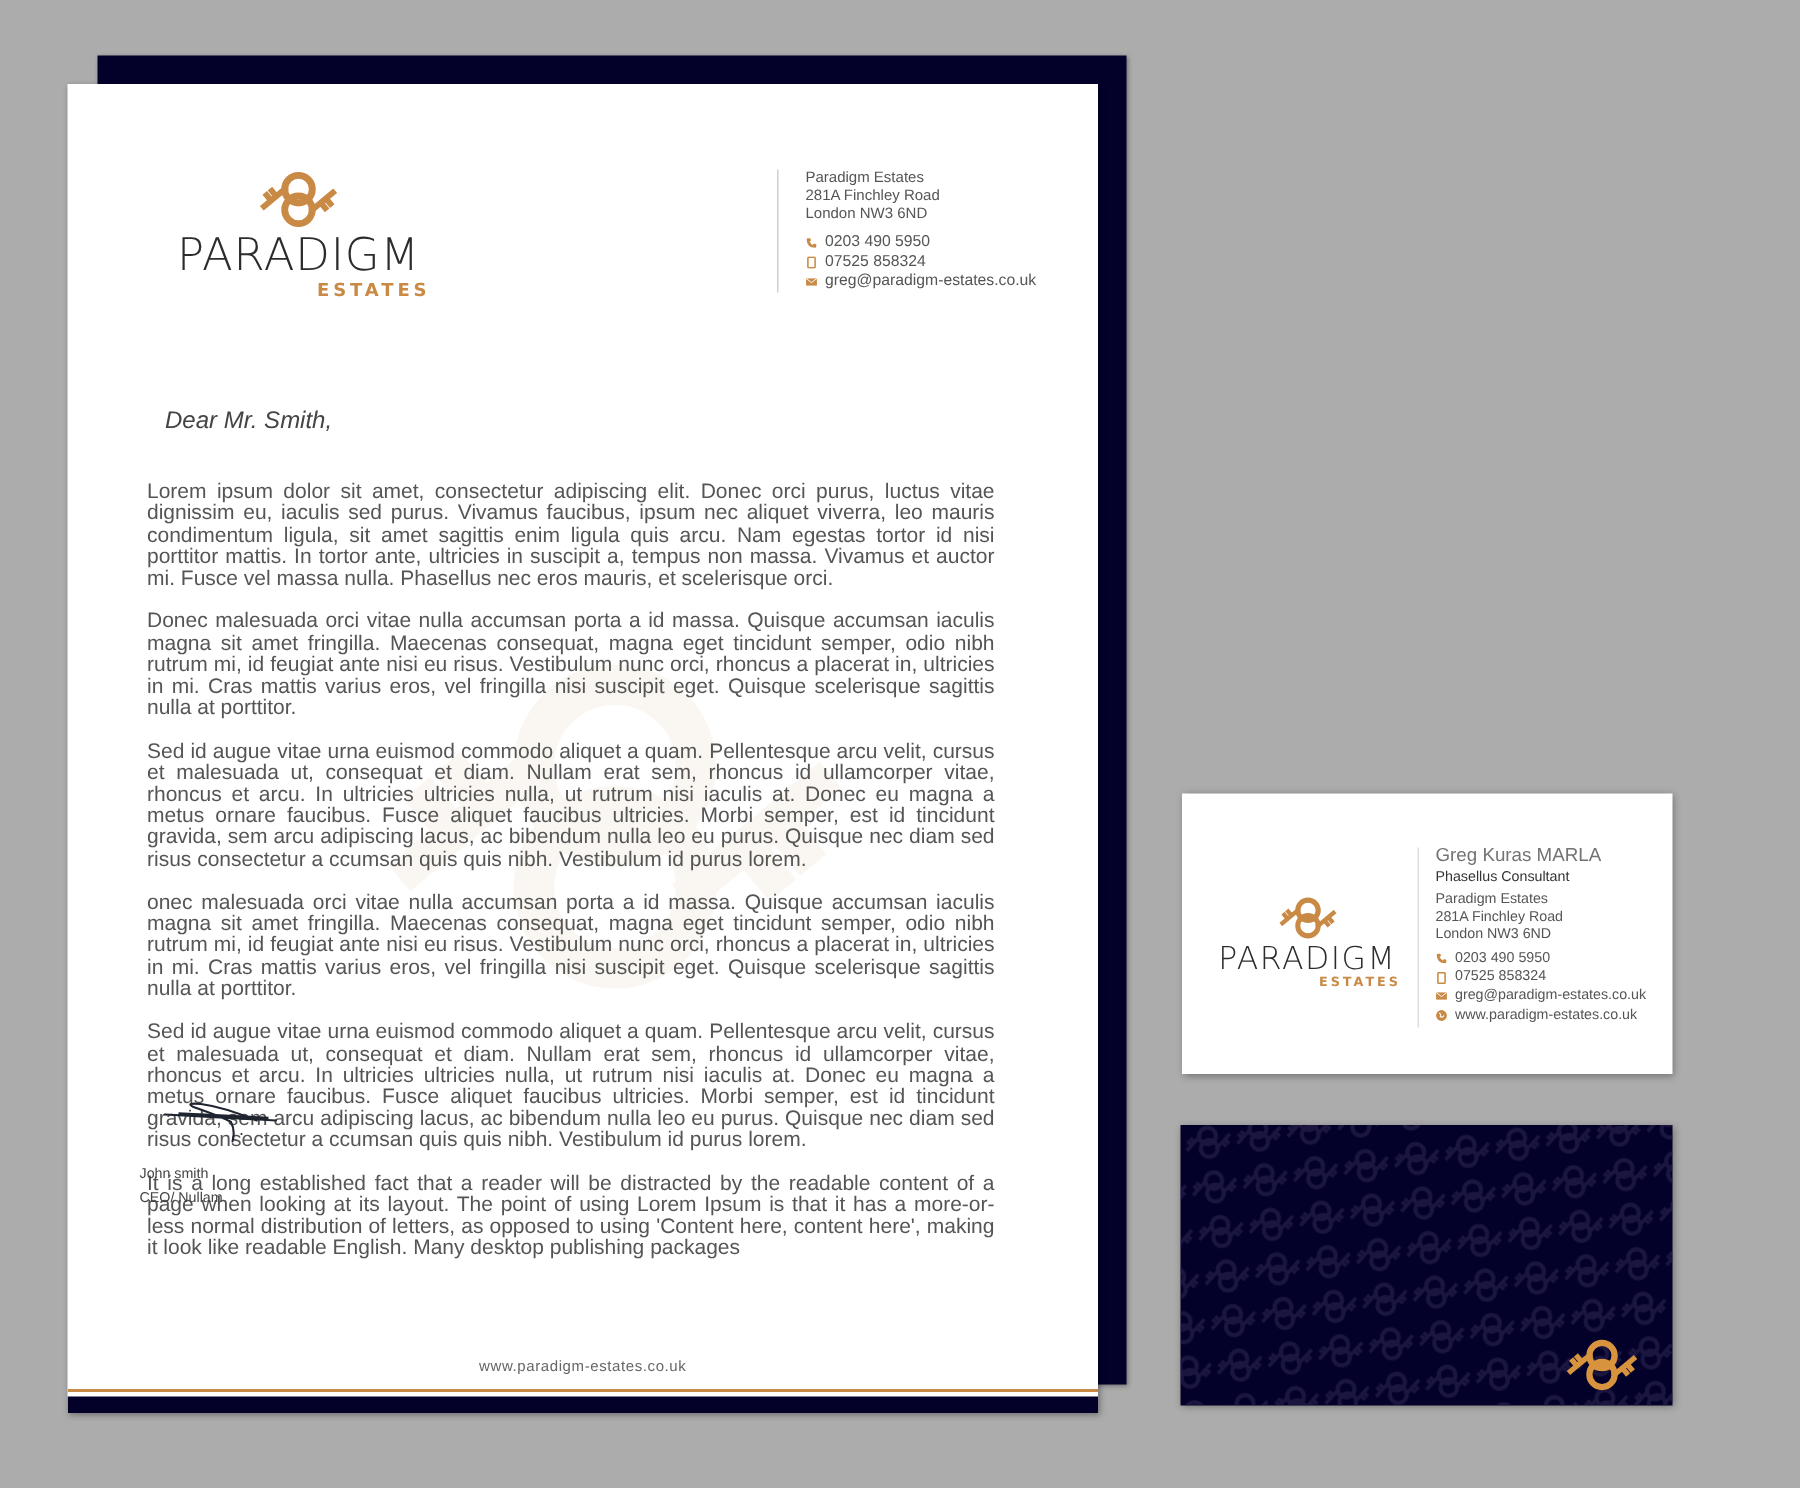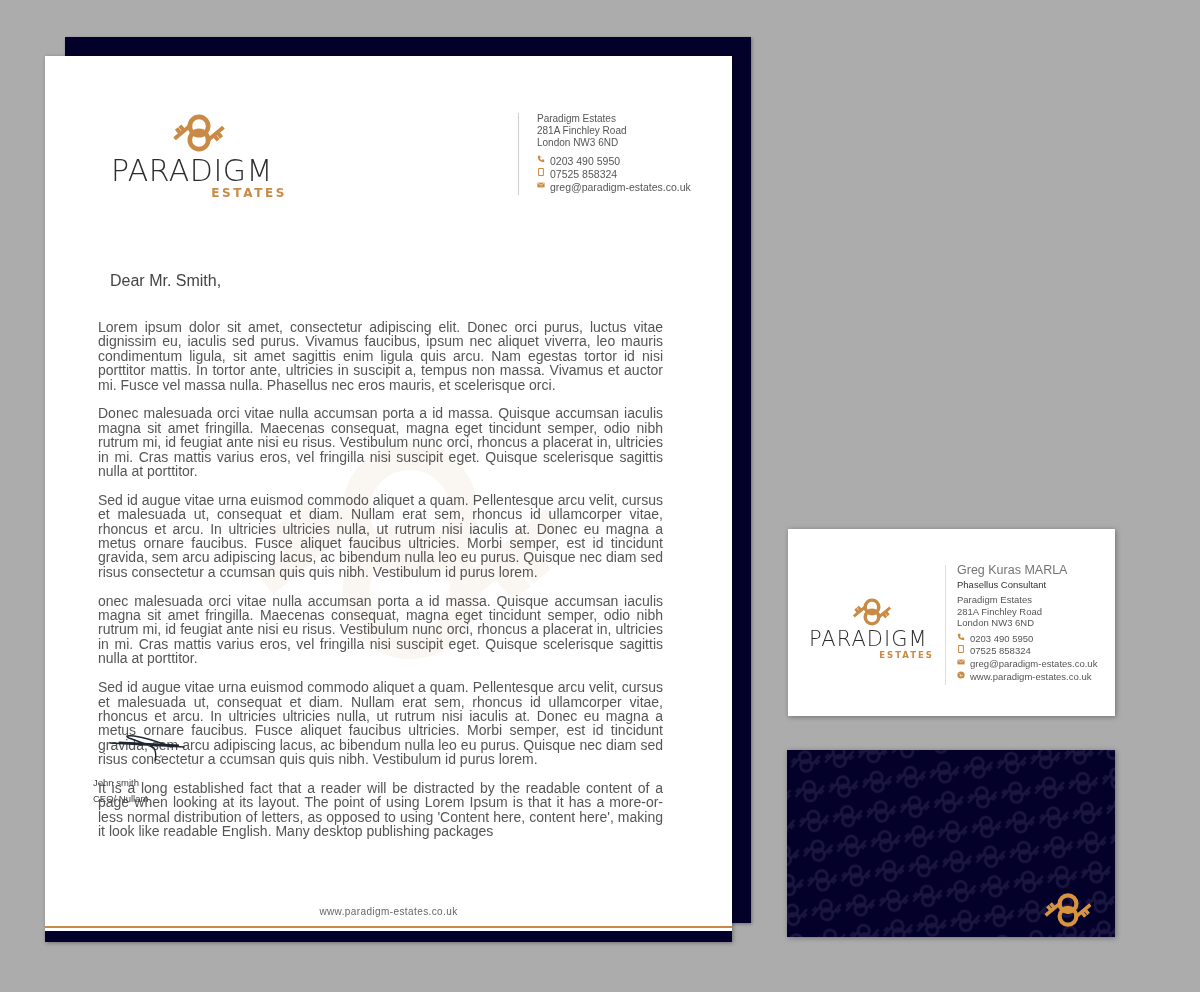--- a/index.html
+++ b/index.html
@@ -23,38 +23,38 @@
   .letter .footer-stripe-orange {
     position:absolute; left:0; right:0; bottom:14px; height:2px; background:#c98a45;
   }
   .letter .footer-stripe-navy {
     position:absolute; left:0; right:0; bottom:0; height:11px; background:#03002a;
   }
   .logo { position:absolute; }
   .logo .mark { display:block; margin:0 auto; }
   .logo .word {
     font-family:"DejaVu Sans", sans-serif; font-weight:300;
-    color:#2c2c2c; letter-spacing:1px; line-height:1;
+    color:#2c2c2c; letter-spacing:1px; text-align:center; line-height:1;
   }
   .logo .sub {
     font-family:"DejaVu Sans", sans-serif; font-weight:bold;
     color:#c98a45; text-align:right; line-height:1;
   }
   .letter .logo { left:66px; top:54px; width:176px; }
   .letter .logo .word { font-size:30px; letter-spacing:0.5px; margin-top:0px; }
   .letter .logo .sub { font-size:12px; letter-spacing:2.6px; margin-top:1px; }
 
   .contact-block { position:absolute; color:#555; font-size:10px; line-height:12px; }
   .letter .contact-block { left:473px; top:57px; border-left:1px solid #cfcfcf; padding-left:18px; height:82px; }
   .contact-block .line { white-space:nowrap; }
   .contact-block .gap { height:6px; }
-  .contact-block .icon-row { display:flex; gap:5px; white-space:nowrap; font-size:10.5px; line-height:13px; }
+  .contact-block .icon-row { display:flex; align-items:center; gap:5px; white-space:nowrap; font-size:10.5px; line-height:13px; }
   .ico { display:inline-block; width:8px; height:8px; flex:0 0 auto; }
 
-  .greeting { position:absolute; left:65px; top:216px; font-size:16px; color:#444; }
+  .greeting { position:absolute; left:65px; top:216px; font-size:16px; color:#444;font-style:italic; }
   .body-text { position:absolute; left:53px; top:264px; width:565px; font-size:14px; line-height:14.4px; color:#555; text-align:justify; }
   .body-text p { margin:0 0 14.4px 0; }
   .watermark { position:absolute; left:165px; top:360px; width:400px; height:270px; opacity:0.07; }
   .signature { position:absolute; left:64px; top:674px; }
   .signer { position:absolute; left:48px; top:719px; font-size:9.5px; line-height:15.5px; color:#444; }
   .letter-footer-url { position:absolute; left:0; right:0; top:850px; text-align:center; font-size:10px; color:#666; letter-spacing:0.4px; }
 
   .card-front {
     position:absolute; left:788px; top:529px; width:327px; height:187px;
     background:#fff; box-shadow:1px 1px 5px rgba(0,0,0,0.35);

